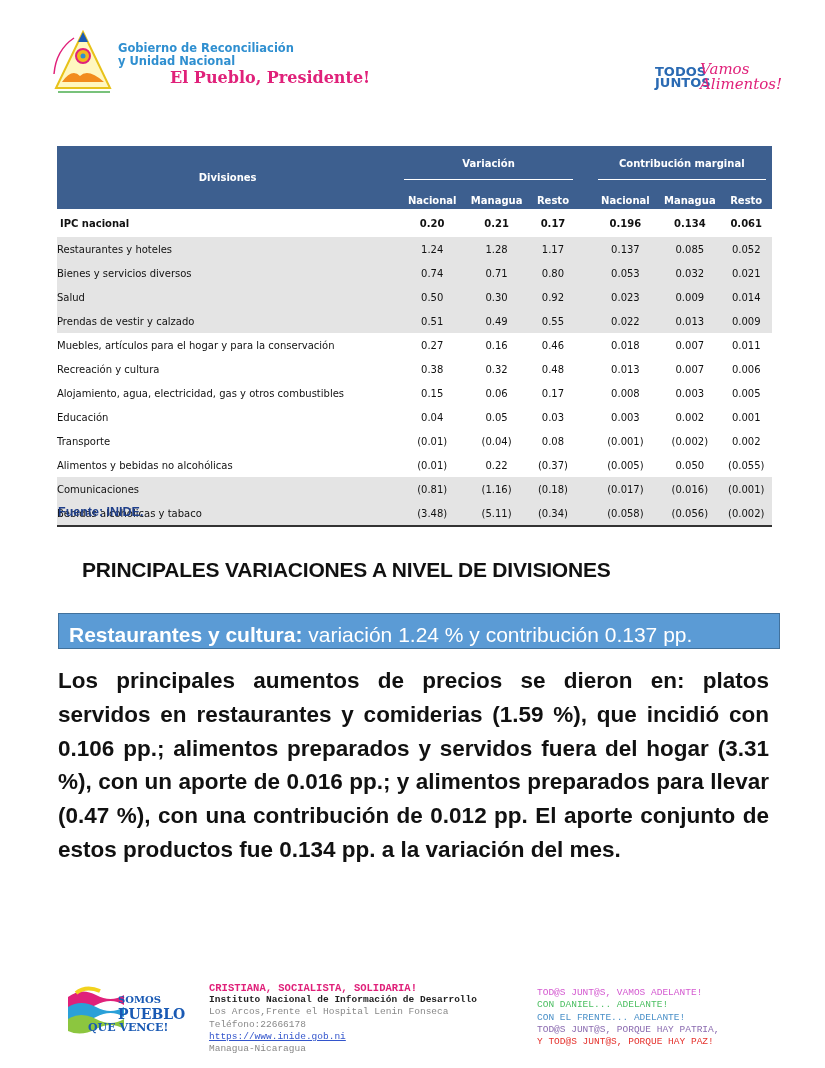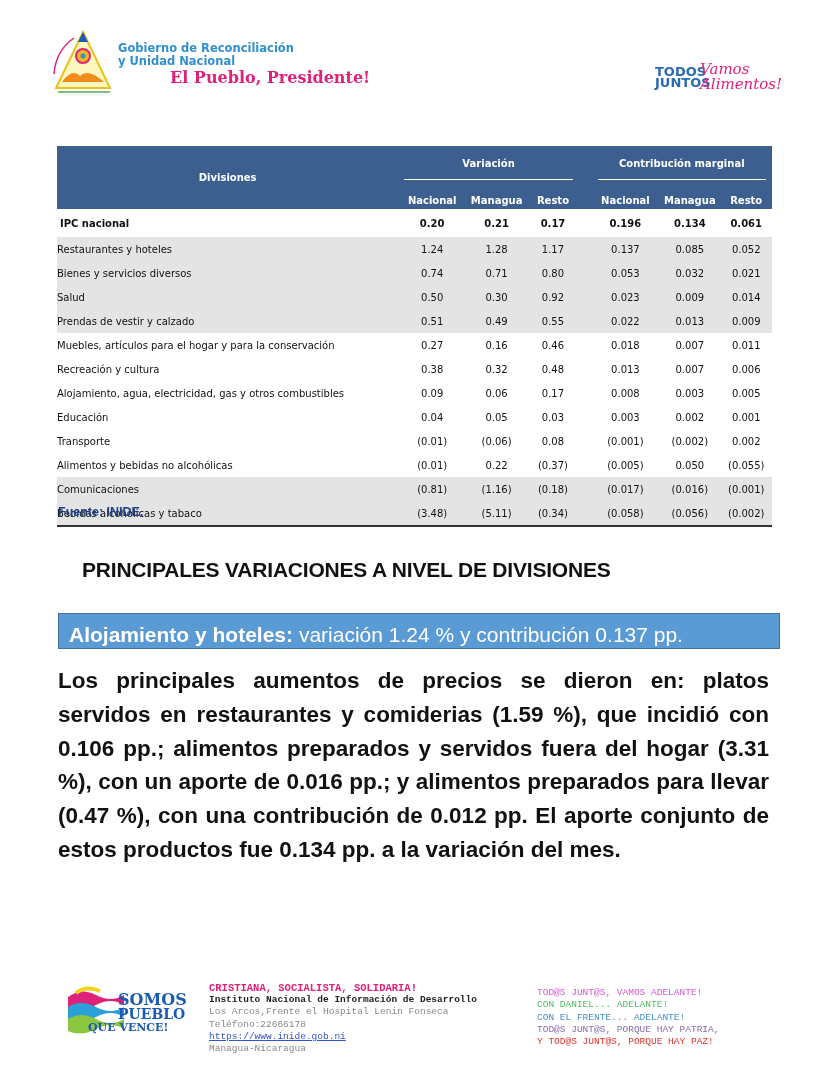--- a/index.html
+++ b/index.html
@@ -186,42 +186,42 @@
         <td>0.38</td>
         <td>0.32</td>
         <td>0.48</td>
         <td></td>
         <td>0.013</td>
         <td>0.007</td>
         <td>0.006</td>
       </tr>
       <tr>
         <td class="lbl">Alojamiento, agua, electricidad, gas y otros combustibles</td>
-        <td>0.09</td>
+        <td>0.15</td>
         <td>0.06</td>
         <td>0.17</td>
         <td></td>
         <td>0.008</td>
         <td>0.003</td>
         <td>0.005</td>
       </tr>
       <tr>
         <td class="lbl">Educación</td>
         <td>0.04</td>
         <td>0.05</td>
         <td>0.03</td>
         <td></td>
         <td>0.003</td>
         <td>0.002</td>
         <td>0.001</td>
       </tr>
       <tr>
         <td class="lbl">Transporte</td>
         <td>(0.01)</td>
-        <td>(0.06)</td>
+        <td>(0.04)</td>
         <td>0.08</td>
         <td></td>
         <td>(0.001)</td>
         <td>(0.002)</td>
         <td>0.002</td>
       </tr>
       <tr>
         <td class="lbl">Alimentos y bebidas no alcohólicas</td>
         <td>(0.01)</td>
         <td>0.22</td>
@@ -252,34 +252,34 @@
         <td>(0.002)</td>
       </tr>
     </tbody>
 </table>
 
 <div class="fuente">Fuente: INIDE.</div>
 
 <div class="section-title">PRINCIPALES VARIACIONES A NIVEL DE DIVISIONES</div>
 
 <div class="highlight-box">
-  <div class="hl"><b>Alojamiento y hoteles:</b><span> variación 1.24 % y contribución 0.137 pp.</span></div>
+  <div class="hl"><b>Restaurantes y cultura:</b><span> variación 1.24 % y contribución 0.137 pp.</span></div>
 </div>
 
 <div class="body-text">Los principales aumentos de precios se dieron en: platos servidos en restaurantes y comiderias (1.59 %), que incidió con 0.106 pp.; alimentos preparados y servidos fuera del hogar (3.31 %), con un aporte de 0.016 pp.; y alimentos preparados para llevar (0.47 %), con una contribución de 0.012 pp. El aporte conjunto de estos productos fue 0.134 pp. a la variación del mes.</div>
 
 <div class="somos-logo">
   <svg width="60" height="60" viewBox="0 0 60 60" style="position:absolute;left:0;top:0">
     <path d="M2,12 Q15,2 30,10 T58,10 L58,20 Q45,12 30,20 T2,22 Z" fill="#e0217a"></path>
     <path d="M2,22 Q15,14 30,22 T58,22 L58,32 Q45,24 30,32 T2,34 Z" fill="#2aa0d8"></path>
     <path d="M2,34 Q15,26 30,34 T58,34 L58,44 Q45,36 30,44 T2,46 Z" fill="#8cc63f"></path>
     <path d="M10,8 Q20,0 34,6" fill="none" stroke="#f2d21d" stroke-width="4"></path>
   </svg>
   <div class="somos-text">
-    <div style="font-size:16px">SOMOS</div>
+    <div style="font-size:10px">SOMOS</div>
     <div style="font-size:14px">PUEBLO</div>
     <div style="font-size:11px;margin-left:-30px">QUE VENCE!</div>
   </div>
 </div>
 
 <div class="footer-mid">
   <div class="f1">CRISTIANA, SOCIALISTA, SOLIDARIA!</div>
   <div class="f2">Instituto Nacional de Información de Desarrollo</div>
   <div>Los Arcos,Frente el Hospital Lenin Fonseca</div>
   <div>Teléfono:22666178</div>

